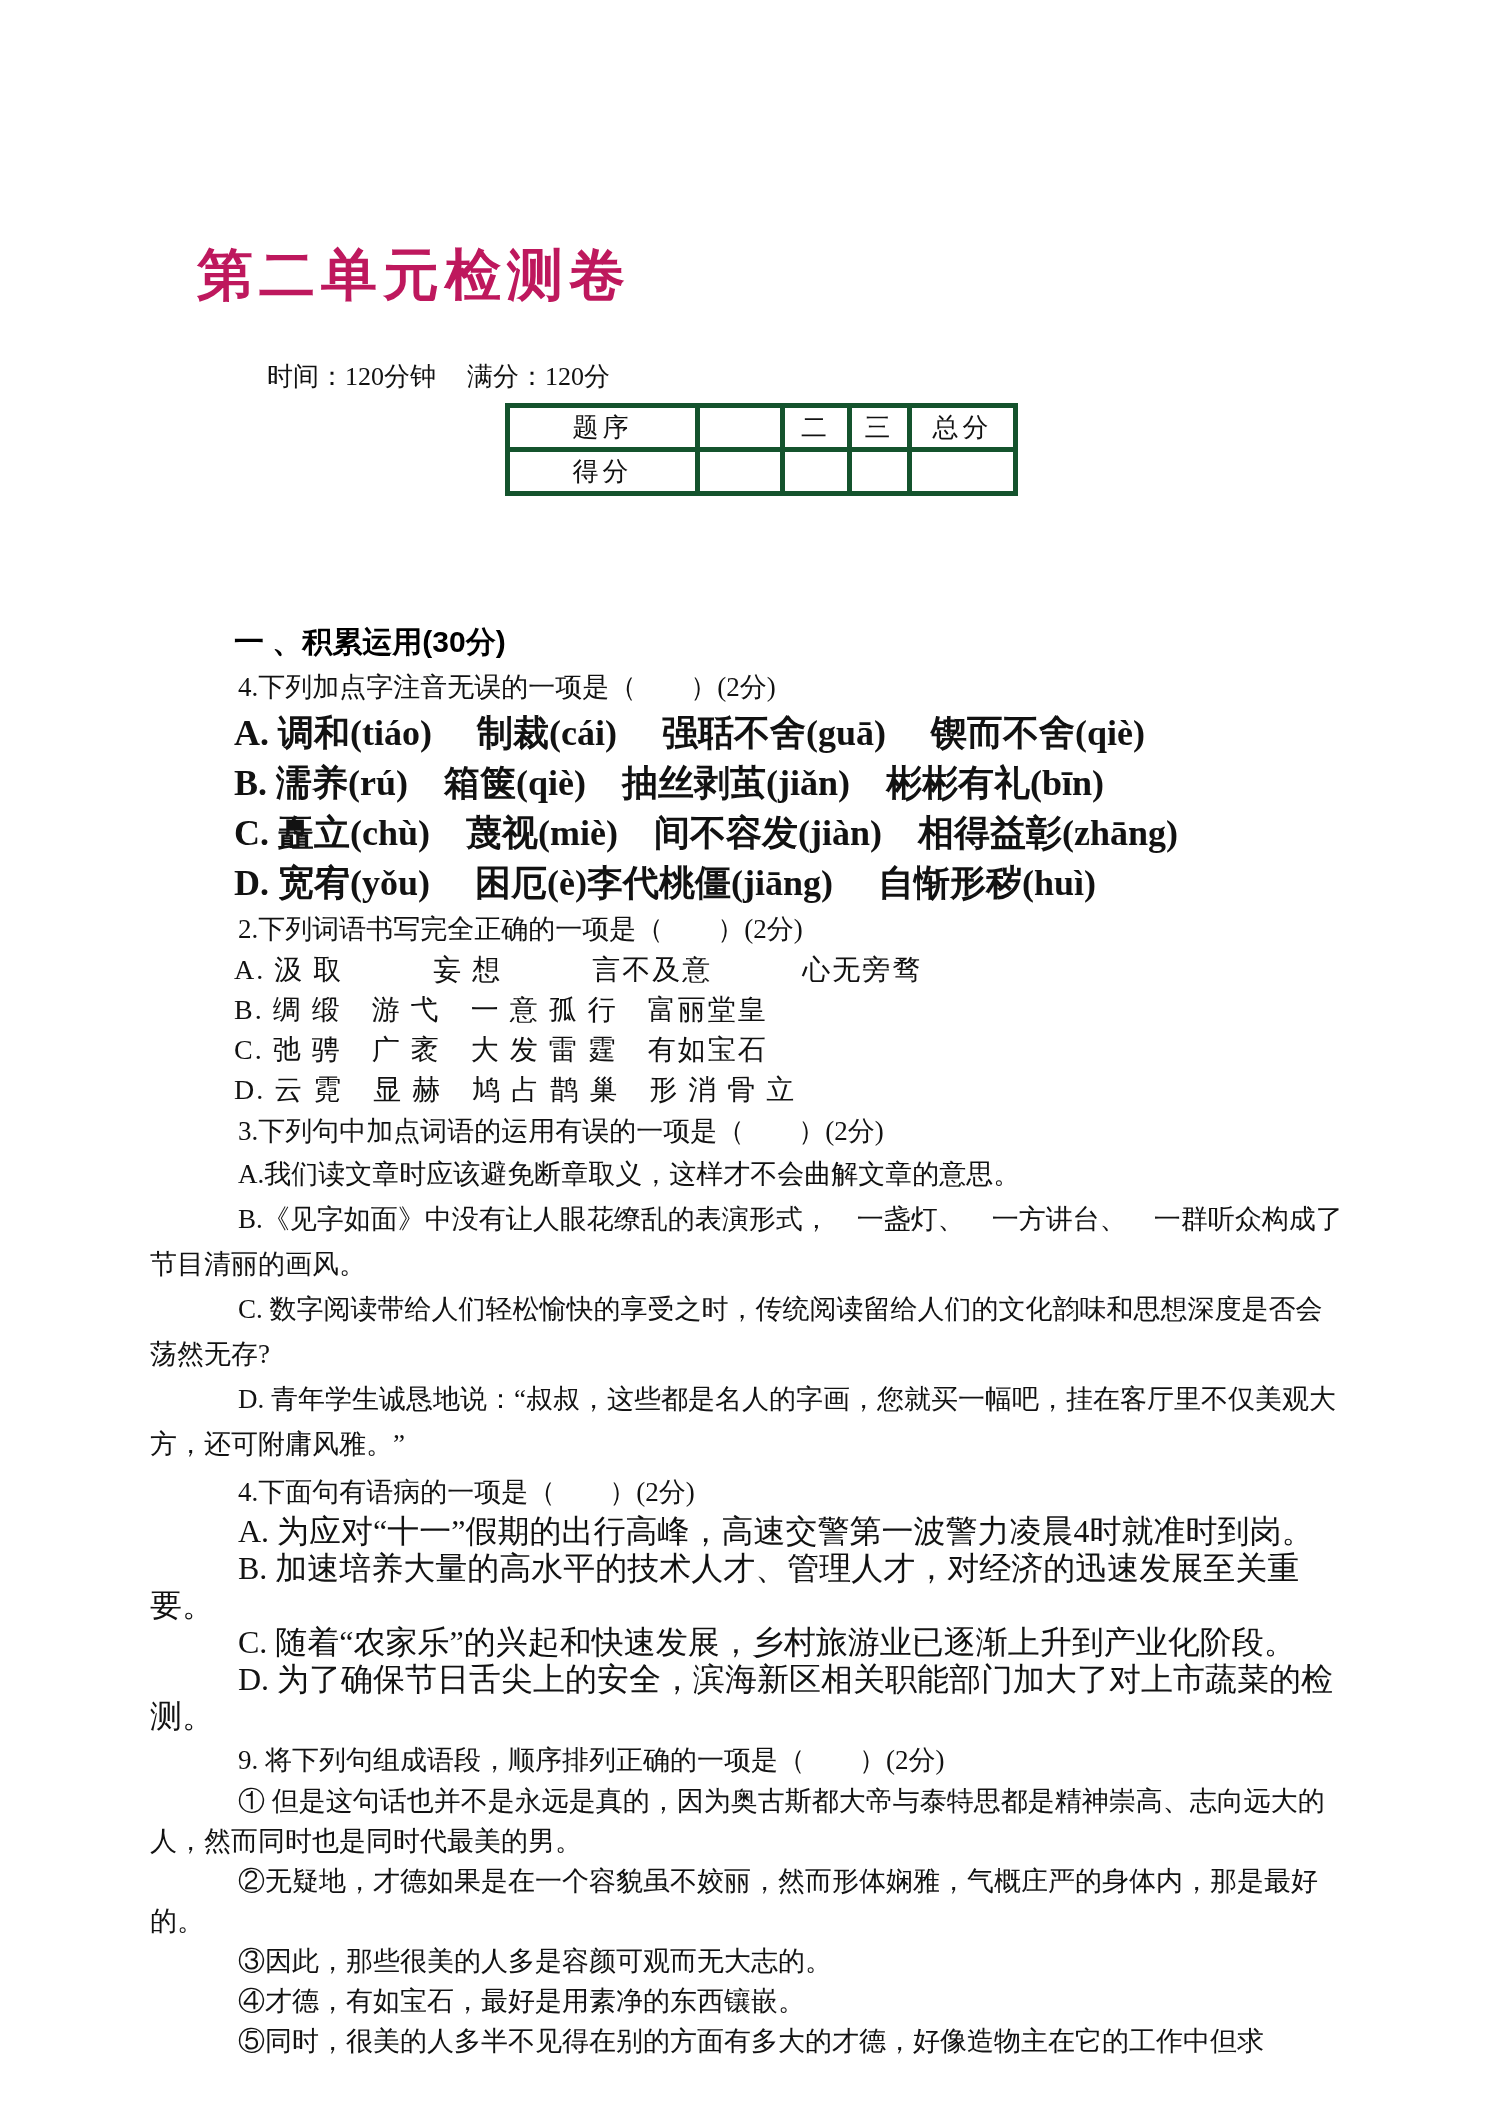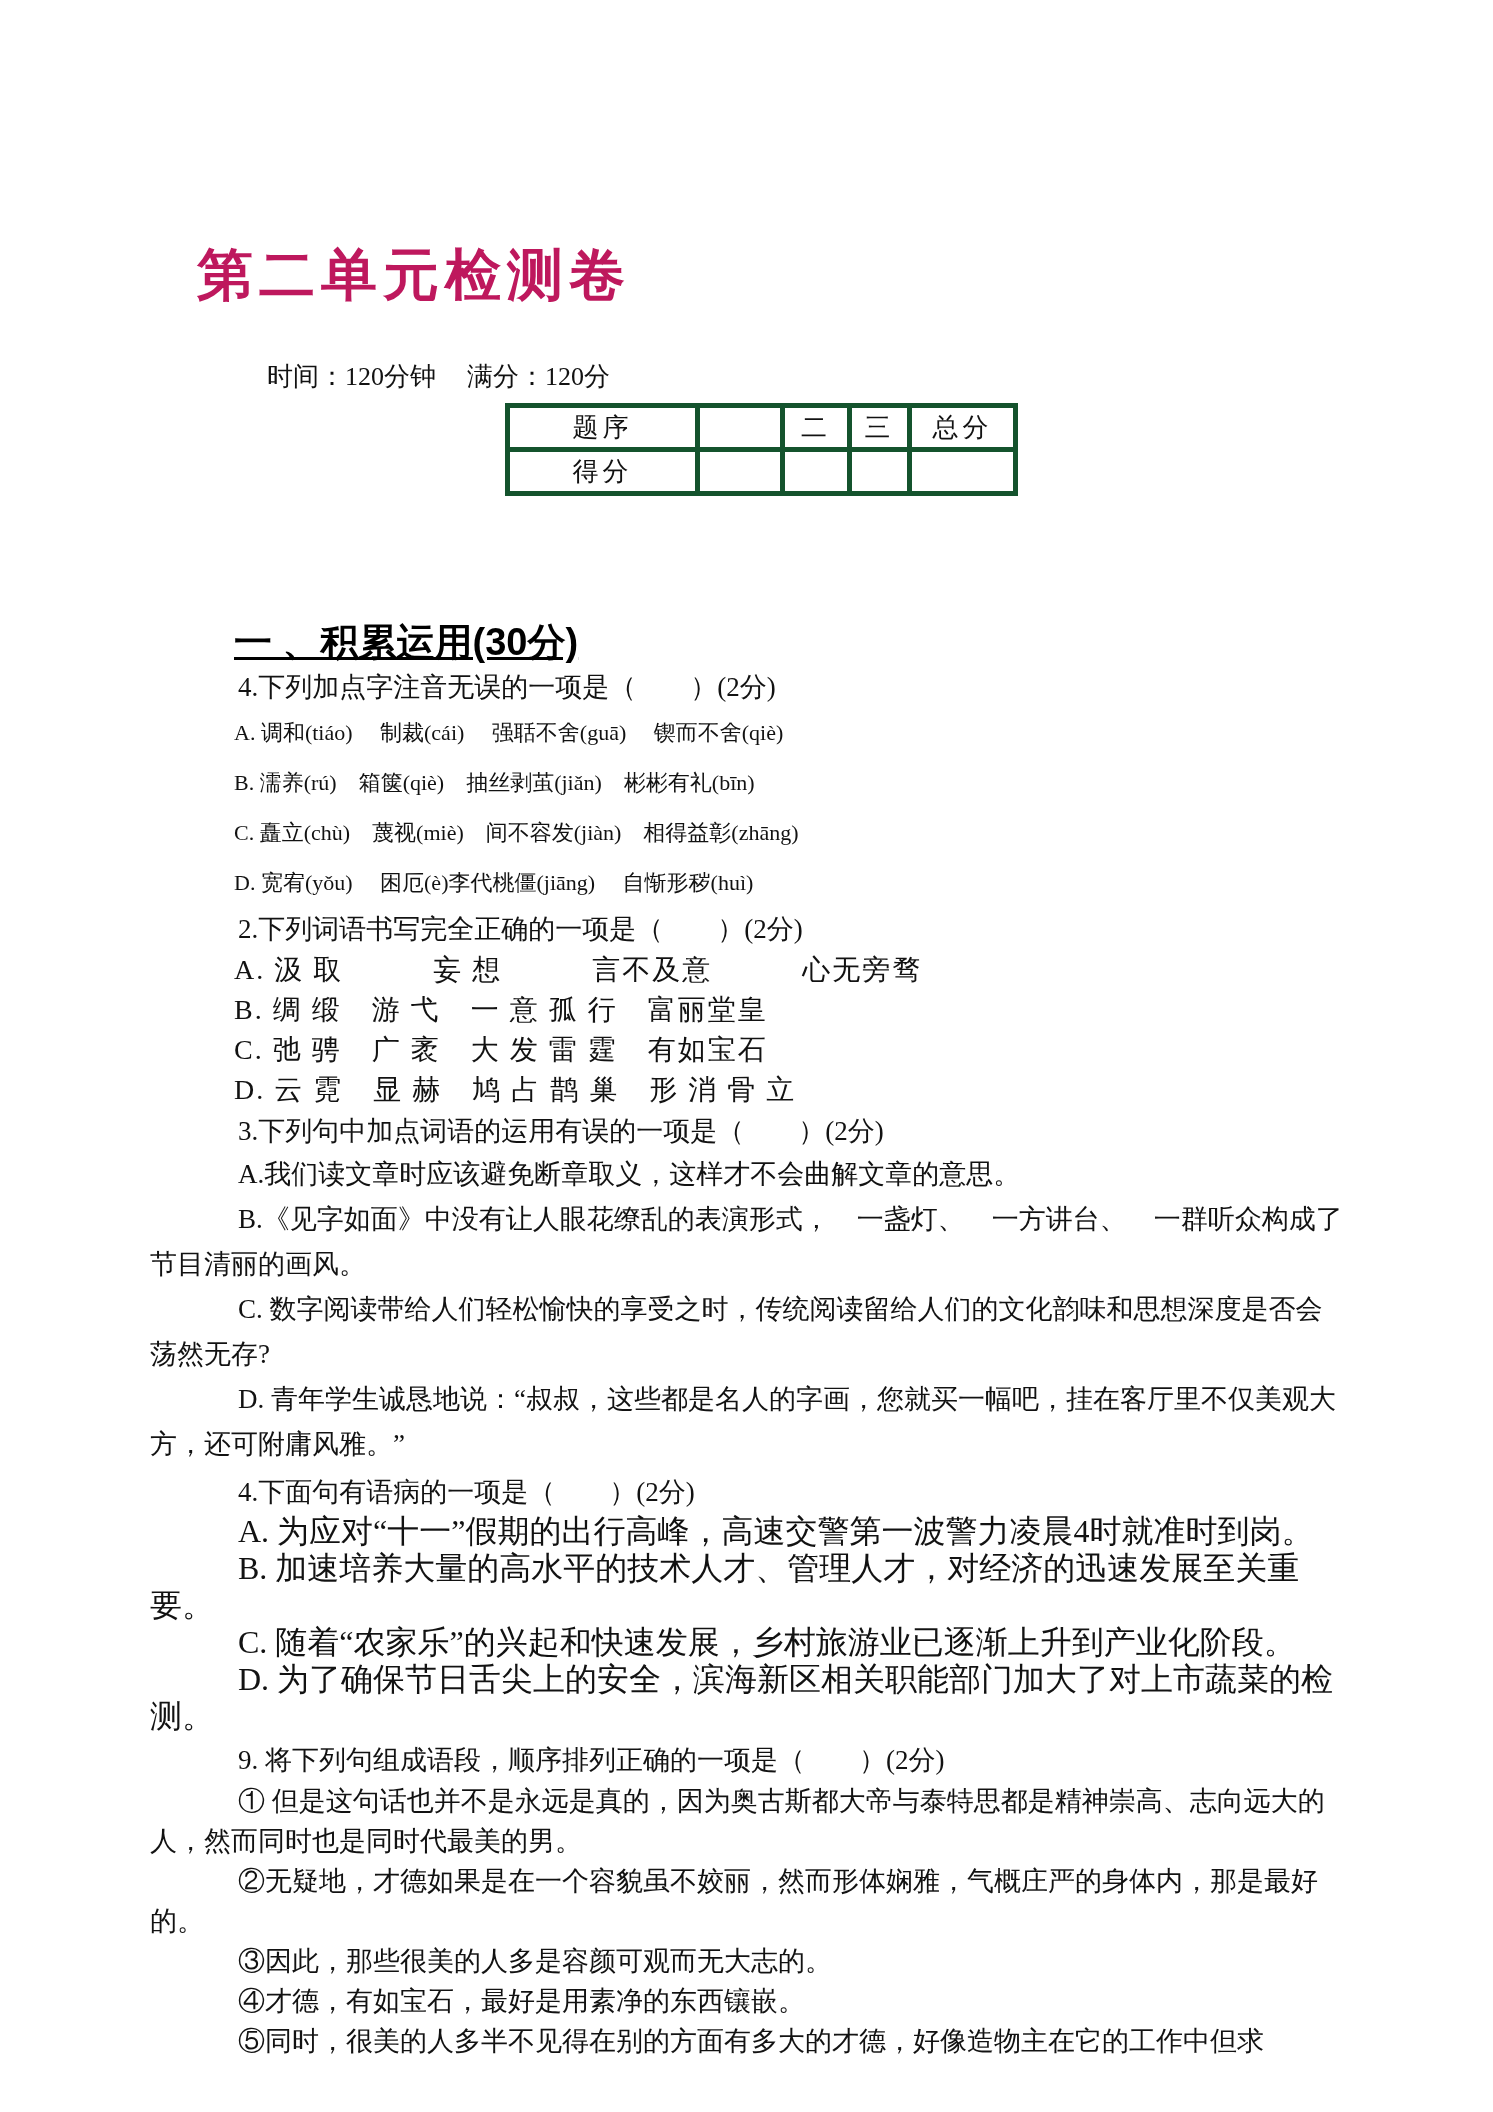--- a/index.html
+++ b/index.html
@@ -50,35 +50,35 @@
   .score-table .c3{width:55px;}
   .score-table .c4{width:101px;}
   .content{
     margin:128px 0 0 150px;
     width:1196px;
   }
   .section-heading{
     margin:0 0 6px 84px;
     font-family:"Liberation Sans","DejaVu Sans",sans-serif;
     font-weight:700;
-    font-size:38px;
+    font-size:30px;
     line-height:36px;
     color:#000;
-    text-decoration:underline;
   }
   p{margin:0;}
   .stem{
     font-size:27px;
     line-height:42px;
     text-indent:88px;
   }
   .opt-q1{
-    font-size:22px;
+    font-size:36px;
     line-height:50px;
     text-indent:84px;
+    font-weight:bold;
   }
   .opt-q2{
     font-size:28px;
     line-height:40px;
     text-indent:84px;
     letter-spacing:2px;
   }
   .opt-q3{
     font-size:27px;
     line-height:45px;

